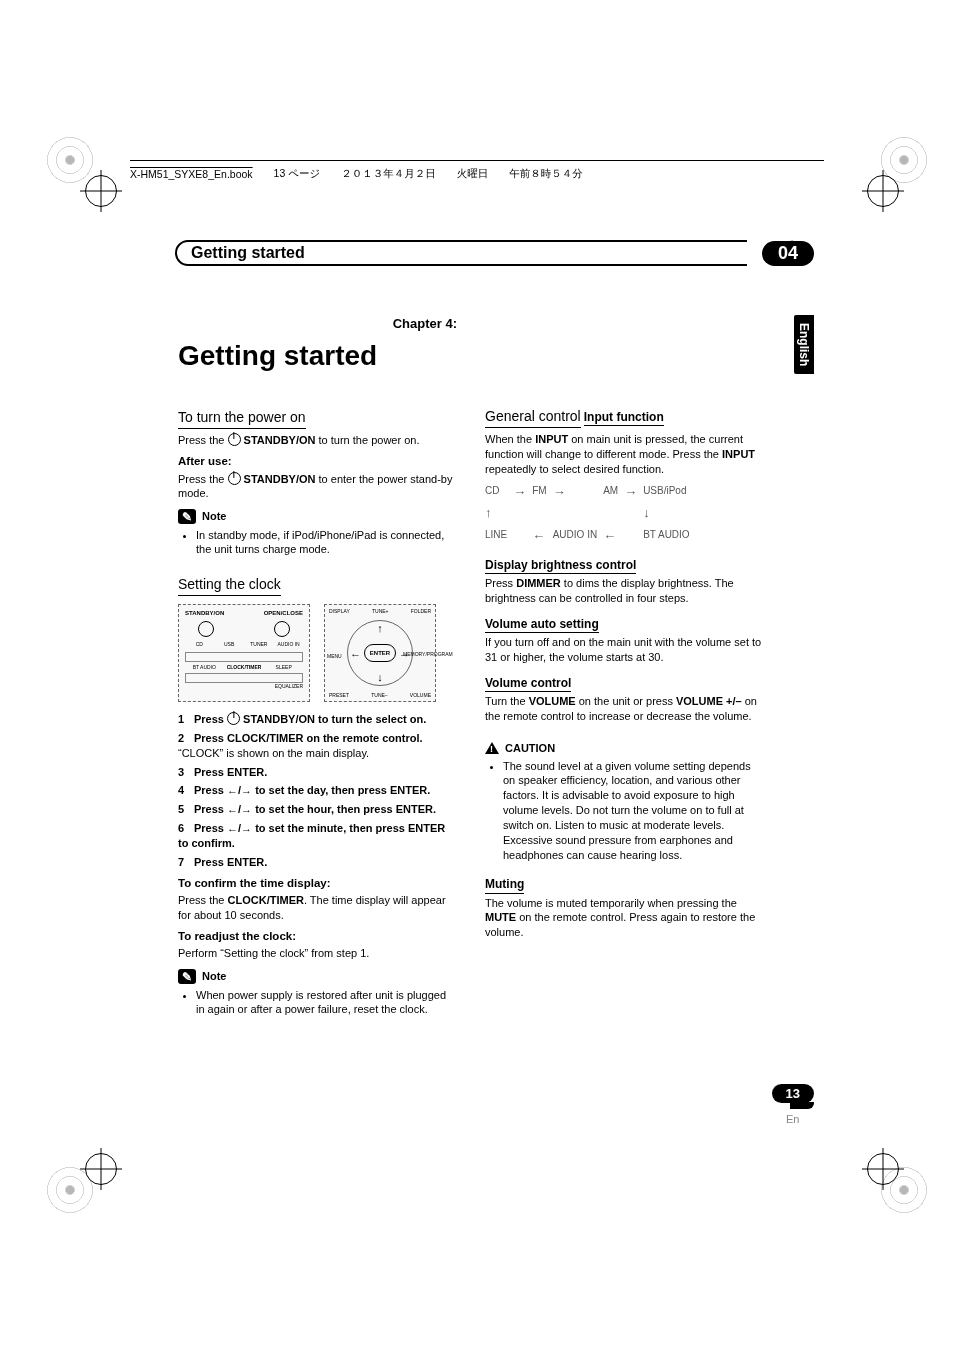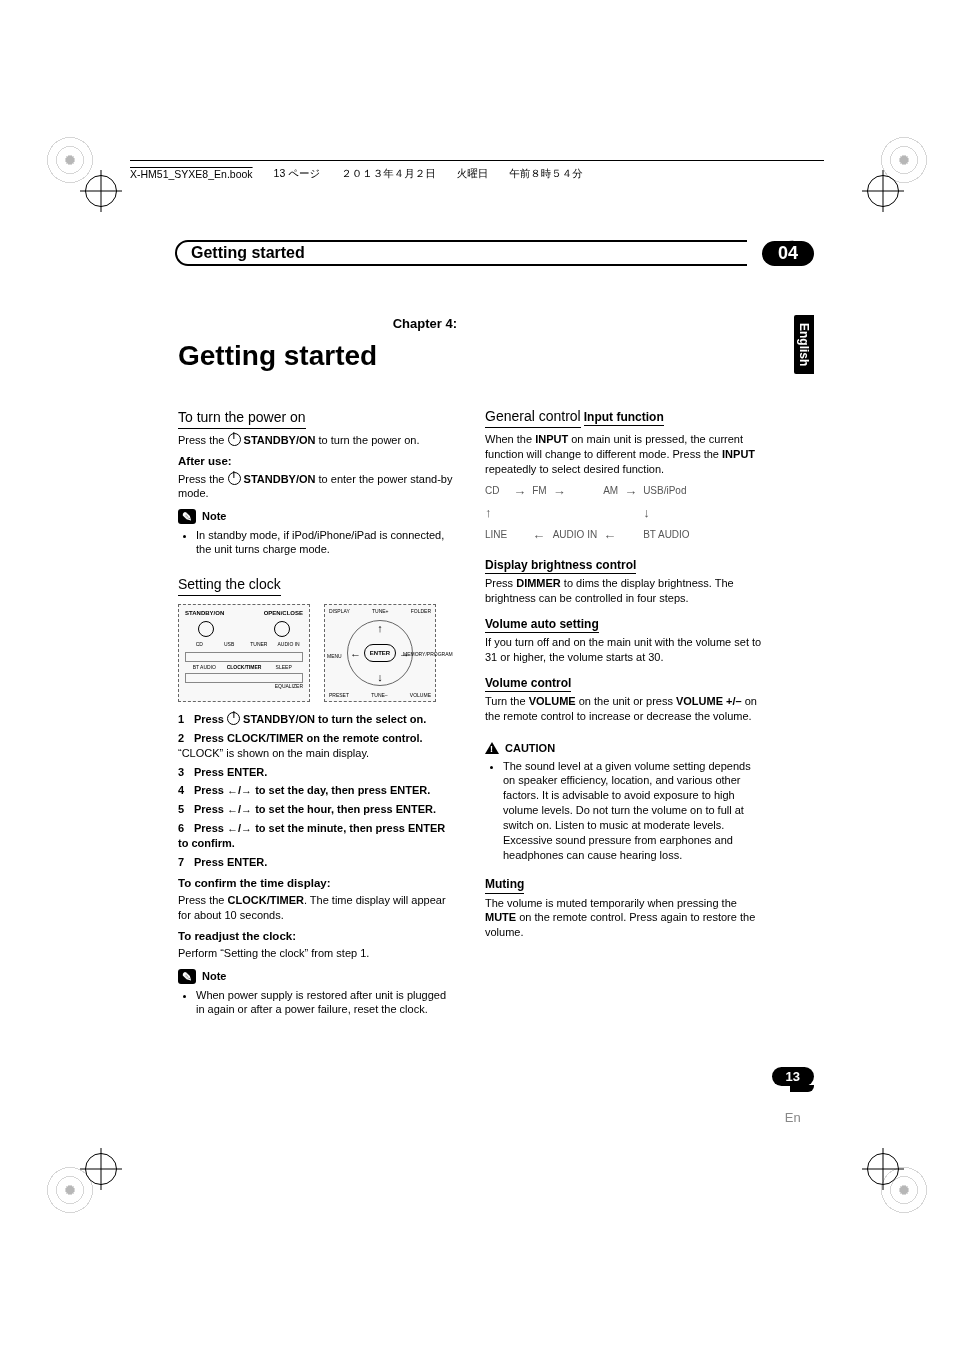--- a/index.html
+++ b/index.html
@@ -214,23 +214,23 @@
     display:inline-block;
   }
   .page-num-box .tail{
     width:24px;height:7px;
     background:#000;
     border-radius:0 0 6px 0;
     margin-left:auto;
     margin-top:-1px;
   }
   .page-lang{
-    font-size:13px;
+    font-size:11px;
     color:#888;
-    margin-top:18px;
+    margin-top:4px;
   }
   b { font-weight:bold; }
   .caution-row{display:flex;align-items:center;gap:6px;font-weight:bold;font-size:11px;margin-top:17px}
   .tri{
     width:0;height:0;
     border-left:7px solid transparent;
     border-right:7px solid transparent;
     border-bottom:12px solid #000;
     position:relative;
   }

